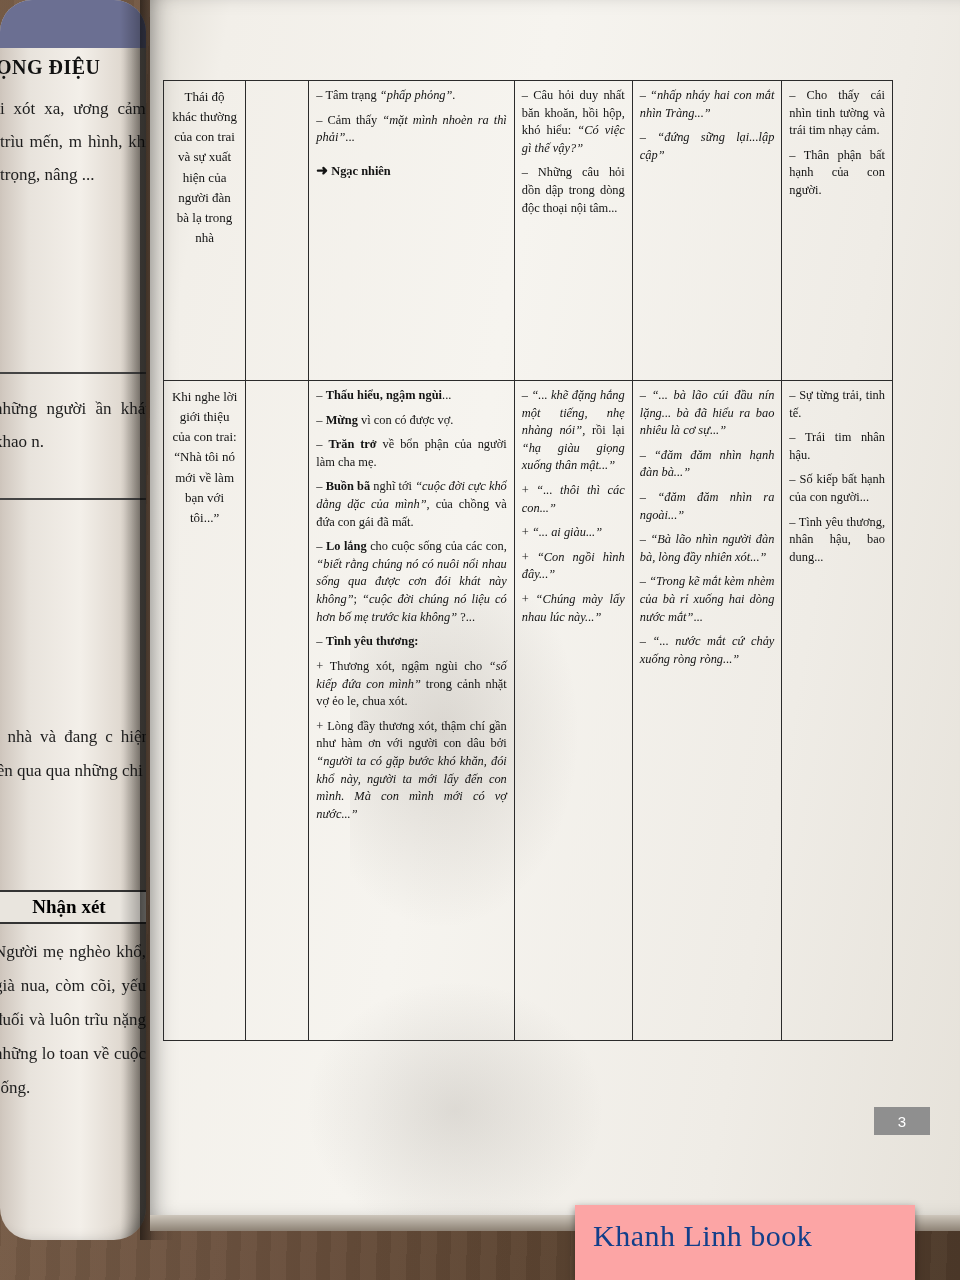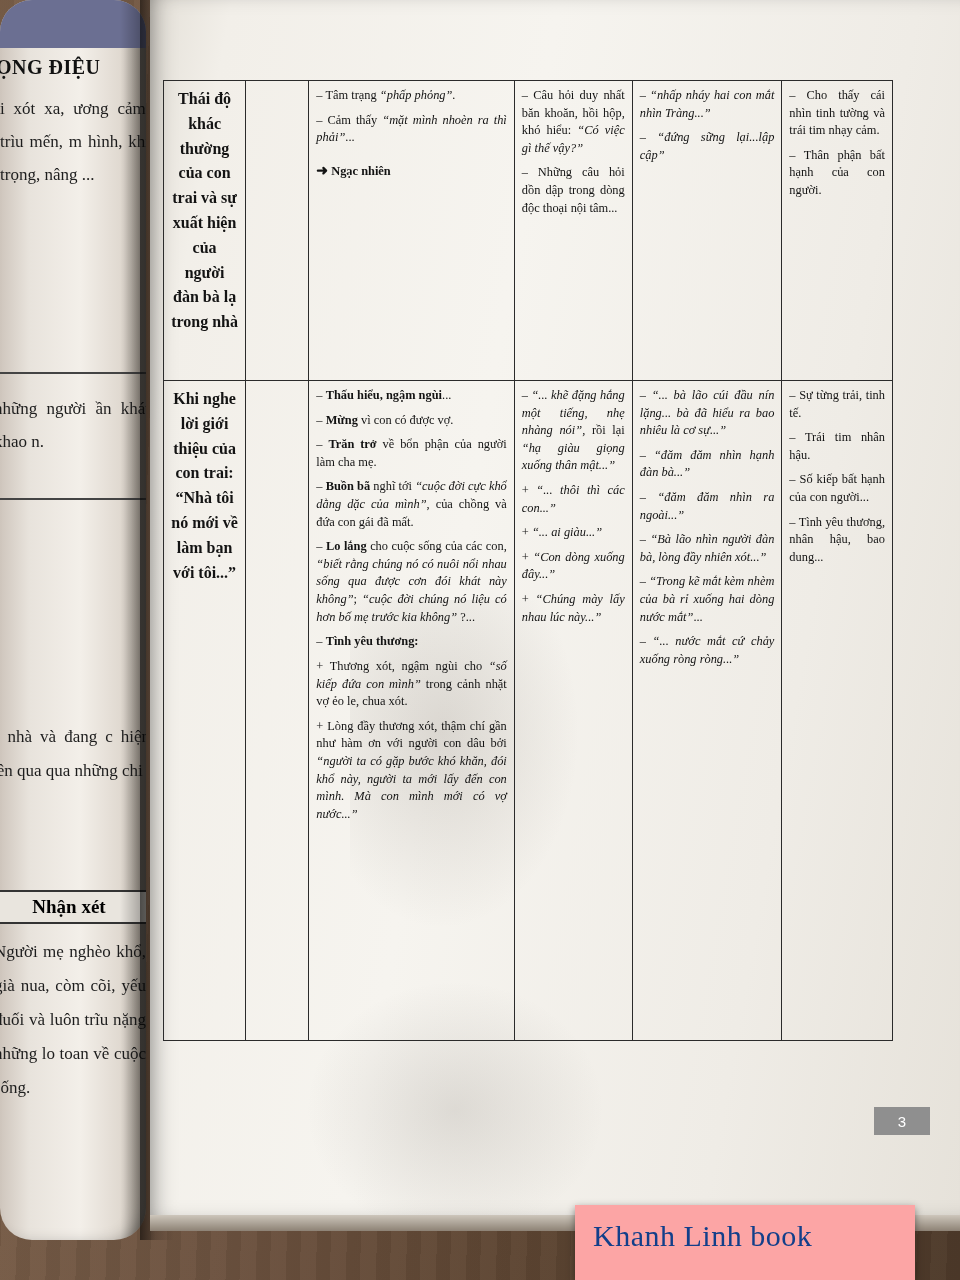--- a/index.html
+++ b/index.html
@@ -132,21 +132,21 @@
     line-height:1.42;
     color:#131313;
   }
   td.col1{ width:78px; text-align:center; font-weight:bold; }
   td.col2{ width:60px; }
   td.col3{ width:195px; }
   td.col4{ width:112px; }
   td.col5{ width:142px; }
   td.col6{ width:105px; }
 
-  .c1txt{ font-weight:bold; font-size:16px; line-height:1.55; }
+  .c1txt{ font-weight:normal; font-size:13px; line-height:1.55; }
   .it{ font-style:italic;font-family:Liberation Serif, serif; }
   .b{ font-weight:bold; }
   .line{ margin:0 0 7px 0; }
   .line:last-child{ margin-bottom:0; }
   .just{ text-align:justify; }
   .arrow-line{ font-weight:bold; margin-top:14px; }
   .arrow{ font-size:14px; }
 
   .page-num{
     position:absolute;
@@ -244,21 +244,21 @@
             <div class="line just">– <span class="b">Buồn bã </span><span>nghĩ tới </span><span class="it">“cuộc đời cực khổ dằng dặc của mình”</span><span>, của chồng và đứa con gái đã mất.</span></div>
             <div class="line just">– <span class="b">Lo lắng </span><span>cho cuộc sống của các con, </span><span class="it">“biết rằng chúng nó có nuôi nổi nhau sống qua được cơn đói khát này không”</span><span>; </span><span class="it">“cuộc đời chúng nó liệu có hơn bố mẹ trước kia không”</span><span> ?...</span></div>
             <div class="line just">– <span class="b">Tình yêu thương:</span></div>
             <div class="line just">+ <span>Thương xót, ngậm ngùi cho </span><span class="it">“số kiếp đứa con mình”</span><span> trong cảnh nhặt vợ ẻo le, chua xót.</span></div>
             <div class="line just">+ <span>Lòng đầy thương xót, thậm chí gần như hàm ơn với người con dâu bởi </span><span class="it">“người ta có gặp bước khó khăn, đói khổ này, người ta mới lấy đến con mình. Mà con mình mới có vợ nước...”</span></div>
           </td>
           <td class="col4">
             <div class="line just">– <span class="it">“... khẽ đặng hắng một tiếng, nhẹ nhàng nói”</span><span>, rồi lại </span><span class="it">“hạ giàu giọng xuống thân mật...”</span></div>
             <div class="line just">+ <span class="it">“... thôi thì các con...”</span></div>
             <div class="line just">+ <span class="it">“... ai giàu...”</span></div>
-            <div class="line just">+ <span class="it">“Con dòng xuống đây...”</span></div>
+            <div class="line just">+ <span class="it">“Con ngồi hình đây...”</span></div>
             <div class="line just">+ <span class="it">“Chúng mày lấy nhau lúc này...”</span></div>
           </td>
           <td class="col5">
             <div class="line just">– <span class="it">“... bà lão cúi đầu nín lặng... bà đã hiểu ra bao nhiêu là cơ sự...”</span></div>
             <div class="line just">– <span class="it">“đăm đăm nhìn hạnh đàn bà...”</span></div>
             <div class="line just">– <span class="it">“đăm đăm nhìn ra ngoài...”</span></div>
             <div class="line just">– <span class="it">“Bà lão nhìn người đàn bà, lòng đầy nhiên xót...”</span></div>
             <div class="line just">– <span class="it">“Trong kẽ mắt kèm nhèm của bà rỉ xuống hai dòng nước mắt”</span><span>...</span></div>
             <div class="line just">– <span class="it">“... nước mắt cứ chảy xuống ròng ròng...”</span></div>
           </td>

